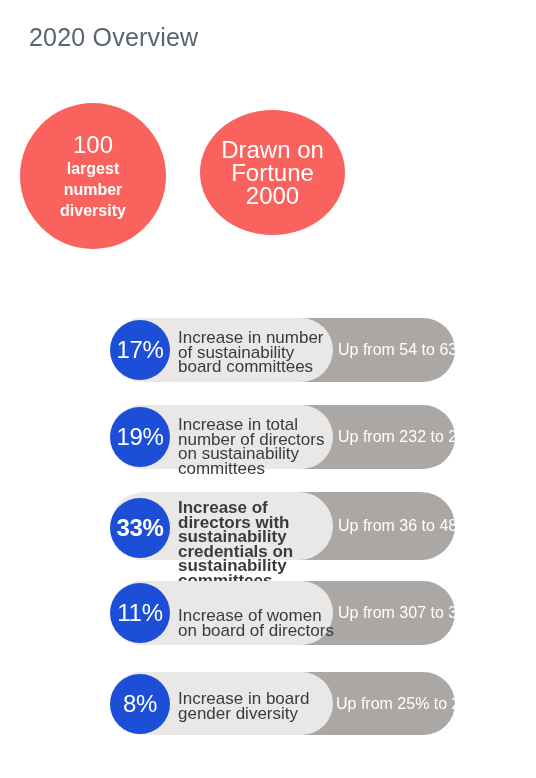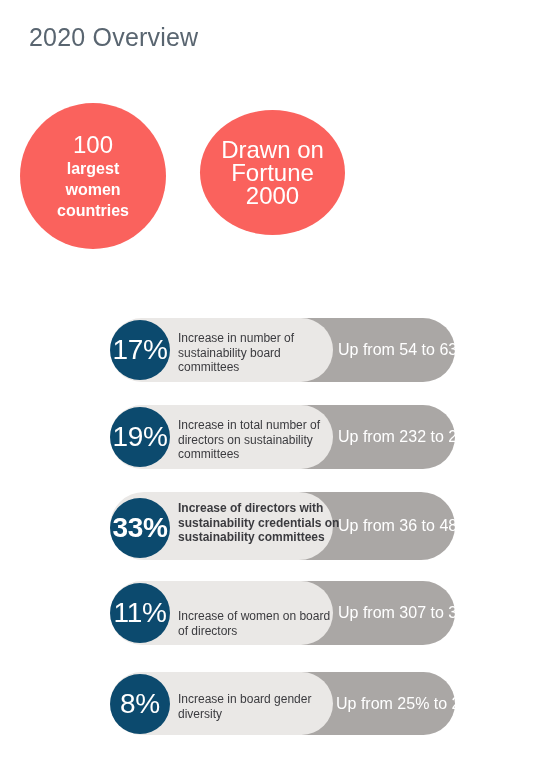--- a/index.html
+++ b/index.html
@@ -107,34 +107,34 @@
     background: #eae8e6;
     border-radius: 34px;
   }
   .pct-circle {
     position: absolute;
     left: 0;
     top: 2px;
     width: 60px;
     height: 60px;
     border-radius: 50%;
-    background: #0c4a6e;
+    background: #1d4ed8;
     color: #ffffff;
     display: flex;
     align-items: center;
     justify-content: center;
-    font-size: 28px;
+    font-size: 24px;
     font-weight: 400;
     letter-spacing: -0.3px;
   }
   .stat-row.tall .pct-circle { top: 6px; font-weight: bold; }
   .desc {
     position: absolute;
     left: 68px;
-    font-size: 12px;
+    font-size: 17px;
     line-height: 14.5px;
     color: #3b3b3f;
     width: 162px;
   }
   .uplift {
     position: absolute;
     left: 228px;
     font-size: 16px;
     line-height: 14px;
     color: #ffffff;
@@ -166,22 +166,22 @@
 
 <div id="infographic">
 
   <div class="page-title">2020 Overview</div>
 
   <div class="circle-row">
 
     <div class="red-circle" id="circle-1">
       <div class="big">100</div>
       <div class="small">largest</div>
-      <div class="small">women</div>
-      <div class="small">countries</div>
+      <div class="small">number</div>
+      <div class="small">diversity</div>
     </div>
 
     <div class="red-circle" id="circle-2">
       <div class="uniform">Drawn on</div>
       <div class="uniform">Fortune</div>
       <div class="uniform">2000</div>
     </div>
 
 
   </div>

